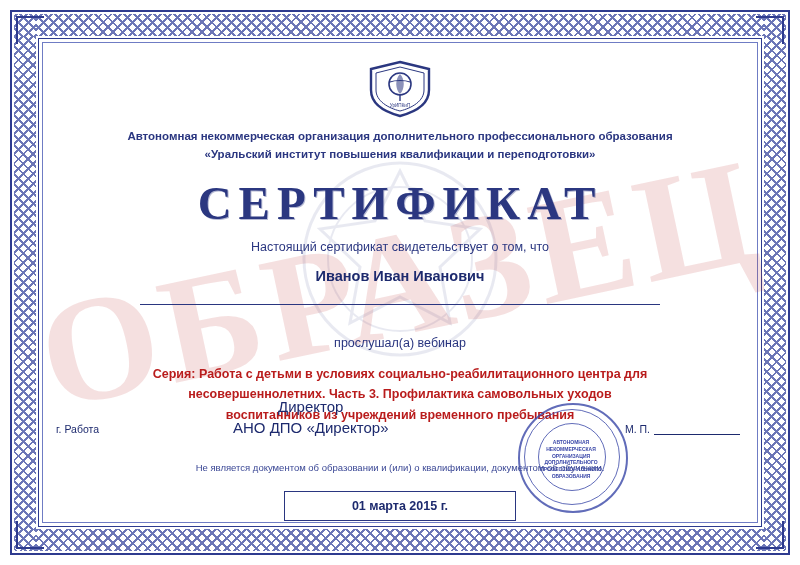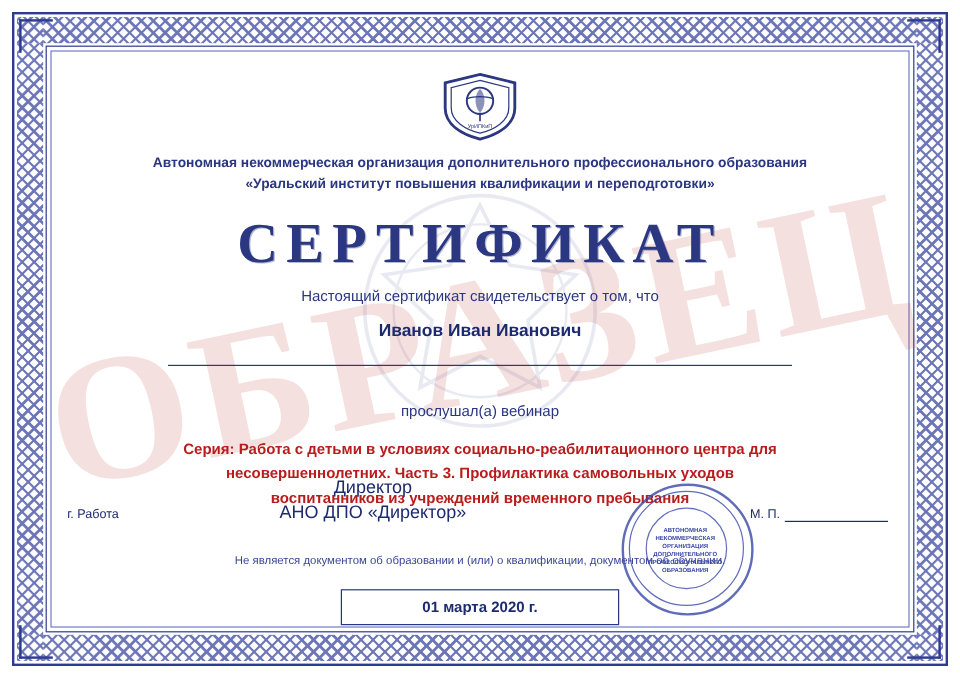--- a/index.html
+++ b/index.html
@@ -340,16 +340,16 @@
         <div>Директор</div>
         <div>АНО ДПО «Директор»</div>
       </div>
       <div class="mp">
         <span>М. П.</span><span class="rule"></span>
       </div>
     </div>
 
     <div class="disclaimer">Не является документом об образовании и (или) о квалификации, документом об обучении.</div>
 
-    <div class="date-box">01 марта 2020 г.</div>
+    <div class="date-box">01 марта 2015 г.</div>
 
   </div>
 </div>
 
 </body></html>

